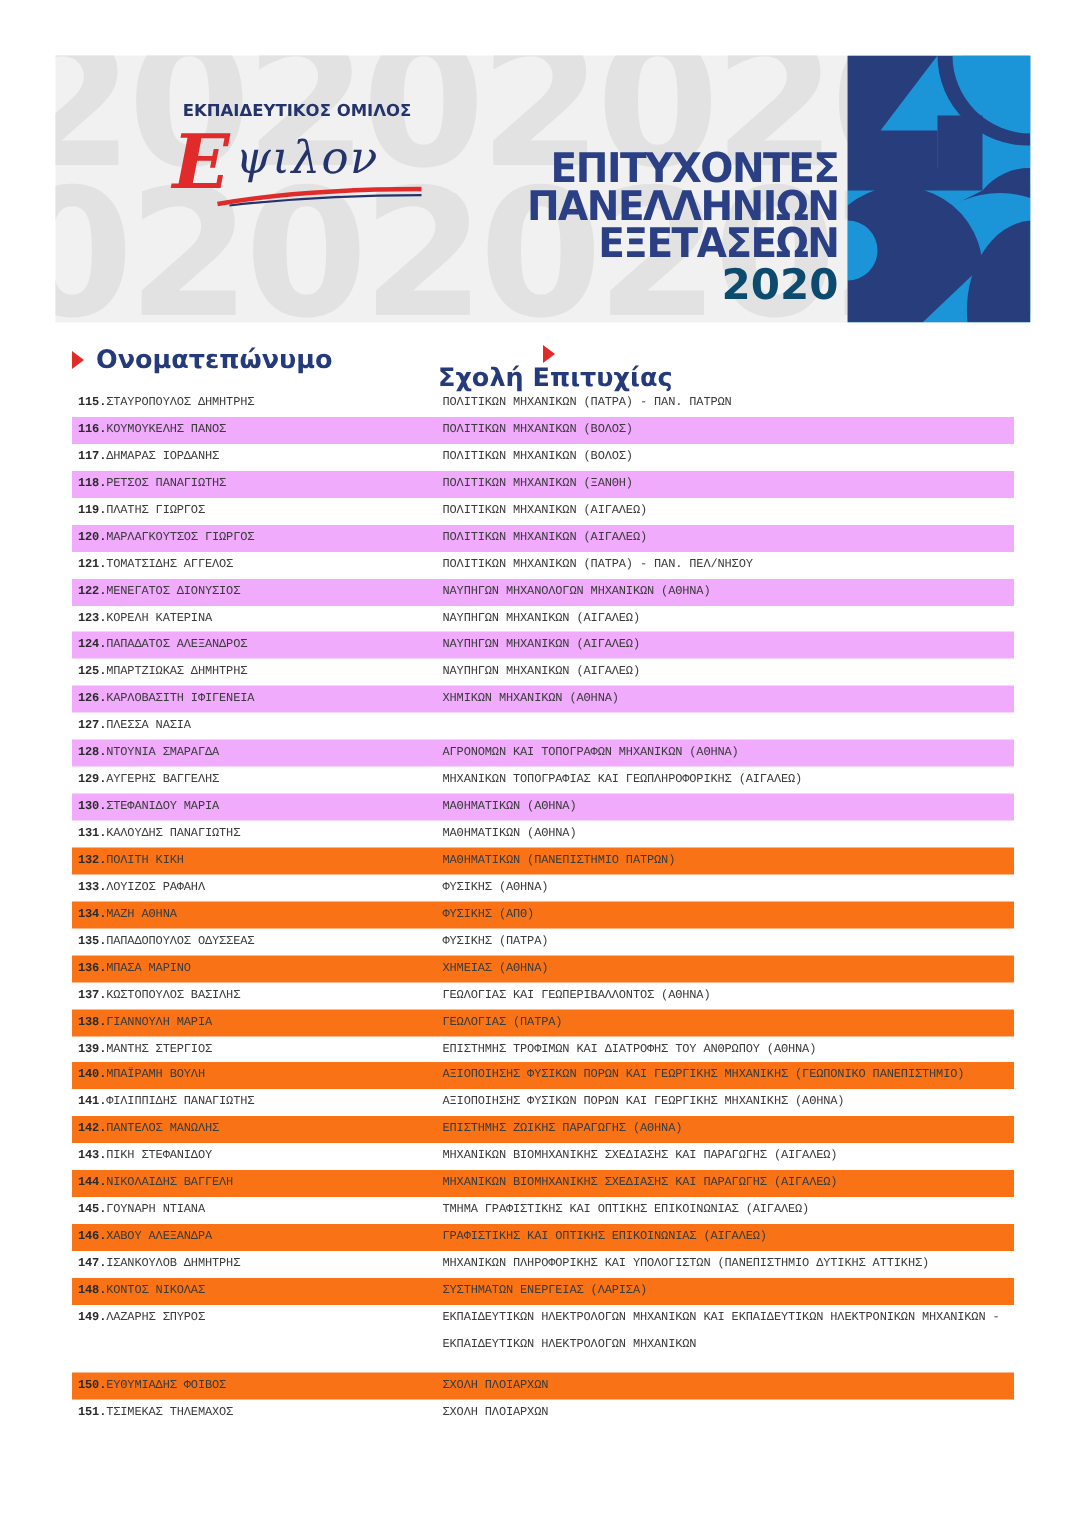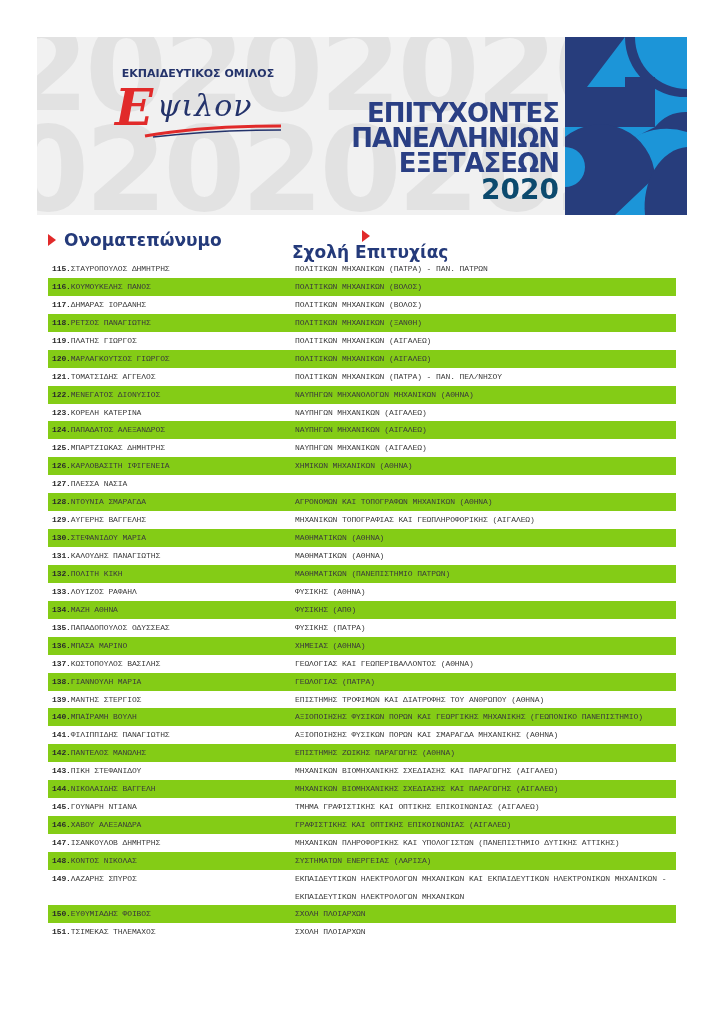--- a/index.html
+++ b/index.html
@@ -25,23 +25,23 @@
                   transform: scaleY(1.05); }
     .title-year { font-size: 28px; line-height: 28px; color: #0c4a6e; letter-spacing: 0px; }
     .blue-panel { position: absolute; right: 0; top: 0; width: 122px; height: 178px; background: #1c95d8; overflow: hidden; }
 
     .col-head { position: absolute; top: 230px; font-family: "DejaVu Sans", sans-serif; font-weight: bold;
                 font-size: 17px; color: #243a7a; display: flex; align-items: center; }
     .col-head .tri { width: 0; height: 0; border-top: 6px solid transparent; border-bottom: 6px solid transparent;
                      border-left: 8px solid #e12a2a; margin-right: 8px; }
     .rows { position: absolute; left: 48px; top: 260px; width: 628px; }
     .row { position: relative; height: 17.95px; font-family: Liberation Mono, monospace; }
-    .row.band-purple { background: #84cc16; }
-    .row.band-green { background: #84cc16; }
-    .row.double { height: 35px; }
+    .row.band-purple { background: #f0abfc; }
+    .row.band-green { background: #f97316; }
+    .row.double { height: 45px; }
     .cell-name { position: absolute; left: 4px; top: 0; height: 17.95px; line-height: 17.95px;
                  font-size: 8px; color: #3b3b3b; white-space: nowrap; letter-spacing: -0.1px; }
     .cell-name .num { font-weight: bold; color: #2a2a2a; }
     .cell-school { position: absolute; left: 247px; top: 0; line-height: 17.95px;
                    font-size: 8px; color: #3b3b3b; white-space: nowrap; letter-spacing: -0.1px; }
   </style>
 </head>
 <body>
 
 <div class="banner">
@@ -242,21 +242,21 @@
     </div>
     <div class="row band-green">
       <div class="cell-name"><span class="num">140.</span><span>ΜΠΑΪΡΑΜΗ ΒΟΥΛΗ</span></div>
       <div class="cell-school">
         <div>ΑΞΙΟΠΟΙΗΣΗΣ ΦΥΣΙΚΩΝ ΠΟΡΩΝ ΚΑΙ ΓΕΩΡΓΙΚΗΣ ΜΗΧΑΝΙΚΗΣ (ΓΕΩΠΟΝΙΚΟ ΠΑΝΕΠΙΣΤΗΜΙΟ)</div>
       </div>
     </div>
     <div class="row">
       <div class="cell-name"><span class="num">141.</span><span>ΦΙΛΙΠΠΙΔΗΣ ΠΑΝΑΓΙΩΤΗΣ</span></div>
       <div class="cell-school">
-        <div>ΑΞΙΟΠΟΙΗΣΗΣ ΦΥΣΙΚΩΝ ΠΟΡΩΝ ΚΑΙ ΣΜΑΡΑΓΔΑ ΜΗΧΑΝΙΚΗΣ (ΑΘΗΝΑ)</div>
+        <div>ΑΞΙΟΠΟΙΗΣΗΣ ΦΥΣΙΚΩΝ ΠΟΡΩΝ ΚΑΙ ΓΕΩΡΓΙΚΗΣ ΜΗΧΑΝΙΚΗΣ (ΑΘΗΝΑ)</div>
       </div>
     </div>
     <div class="row band-green">
       <div class="cell-name"><span class="num">142.</span><span>ΠΑΝΤΕΛΟΣ ΜΑΝΩΛΗΣ</span></div>
       <div class="cell-school">
         <div>ΕΠΙΣΤΗΜΗΣ ΖΩΙΚΗΣ ΠΑΡΑΓΩΓΗΣ (ΑΘΗΝΑ)</div>
       </div>
     </div>
     <div class="row">
       <div class="cell-name"><span class="num">143.</span><span>ΠΙΚΗ ΣΤΕΦΑΝΙΔΟΥ</span></div>

